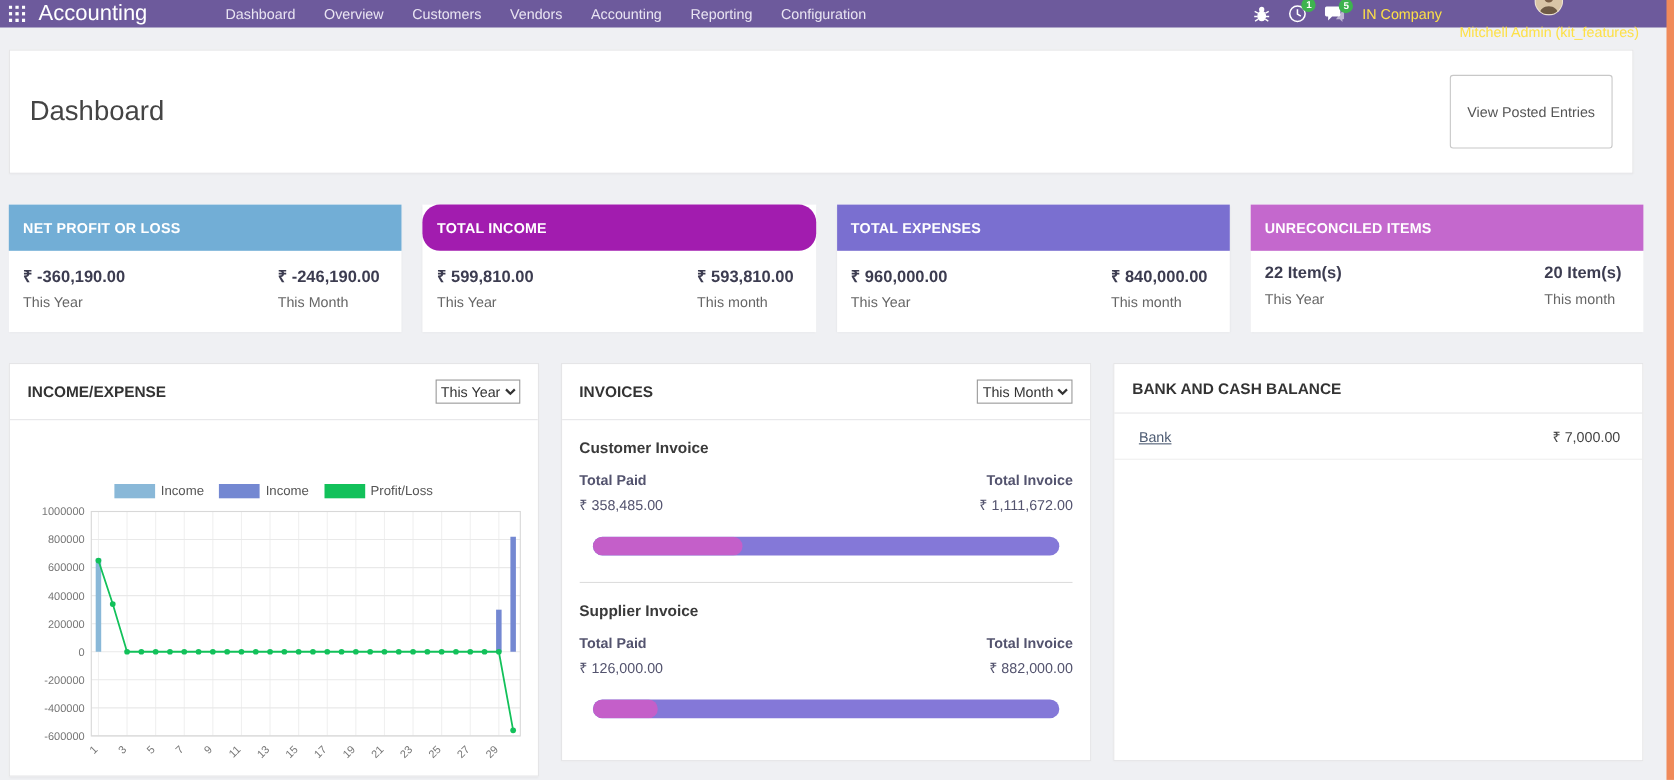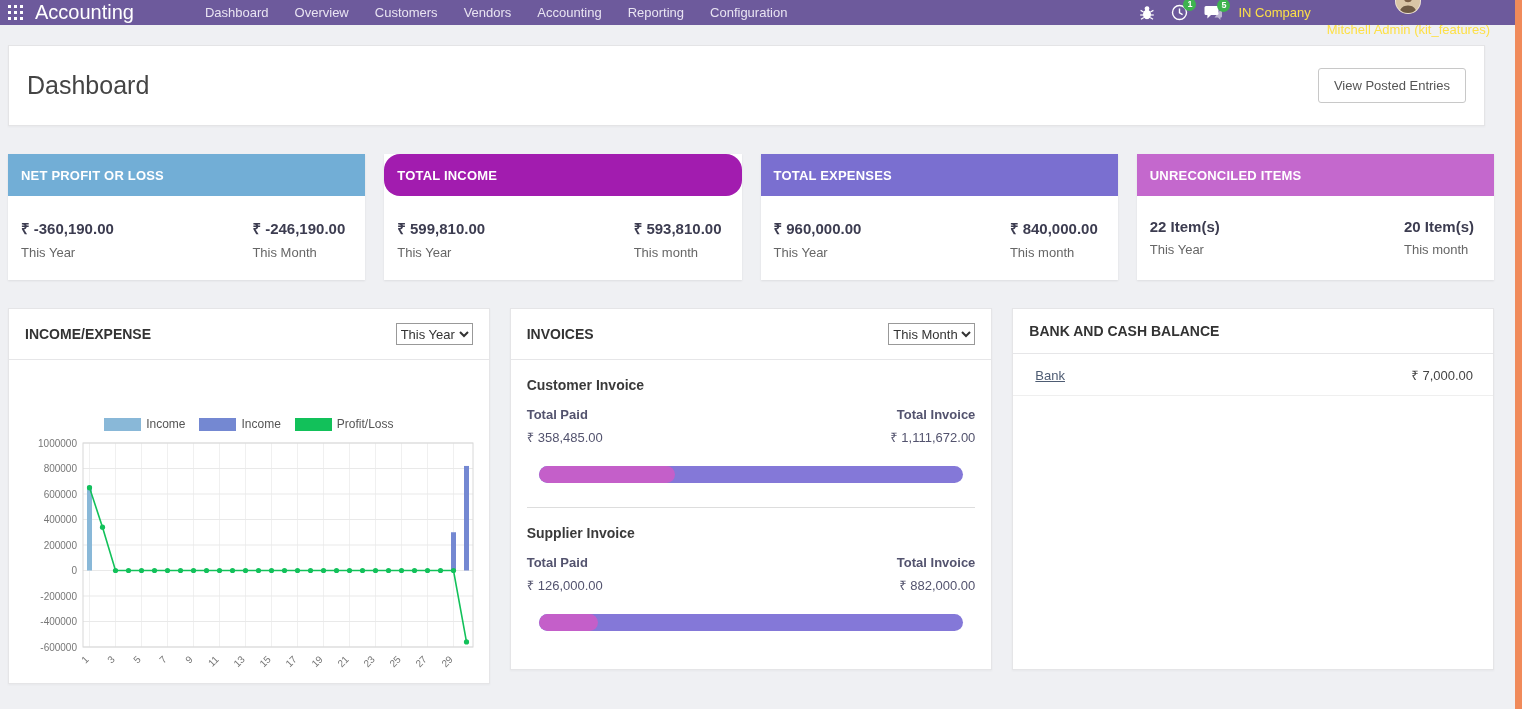--- a/index.html
+++ b/index.html
@@ -40,32 +40,32 @@
   
   .page-header-card {
     margin: 20px 30px 0 8px; background: #fff; border: 1px solid #e4e4e6;
     box-shadow: 0 1px 2px rgba(0,0,0,.04);
     padding: 22px 18px; display: flex; justify-content: space-between; align-items: center;
     width: 1477px;
   }
   .page-title { font-size: 25px; font-weight: 400; color: #444; }
   .btn-secondary {
     background: #fff; border: 1px solid #c8c8c8; border-radius: 3px;
-    font-size: 13px; color: #555; padding: 9px 15px; cursor: pointer;
+    font-size: 13px; color: #555; padding: 25px 15px; cursor: pointer;
     font-family: "Liberation Sans", sans-serif;
   }
 
   
   .kpi-row { display: flex; gap: 19px; margin: 28px 28px 0 8px; }
   .kpi-card { flex: 1; background: #fff; box-shadow: 0 1px 2px rgba(0,0,0,.08); }
   .kpi-head {
     height: 42px; display: flex; align-items: center; padding: 0 13px;
     color: #fff; font-size: 13px; font-weight: 700; letter-spacing: .2px;
   }
-  .kpi-body { display: flex; justify-content: space-between; padding: 22px 20px 20px 13px; }
+  .kpi-body { display: flex; justify-content: space-between; padding: 12px 20px 20px 13px; }
   .kpi-value { font-size: 15px; font-weight: 700; color: #3c3c50; }
   .kpi-label { font-size: 13px; color: #666; margin-top: 7px; }
 
   
   .panel-row { display: flex; gap: 20px; margin: 28px 28px 0 8px; align-items: flex-start; }
   .panel { background: #fff; border: 1px solid #e5e5e7; box-shadow: 0 1px 2px rgba(0,0,0,.04); }
   .panel-head {
     display: flex; justify-content: space-between; align-items: center;
     padding: 14px 16px; border-bottom: 1px solid #e6e6e8;
   }

